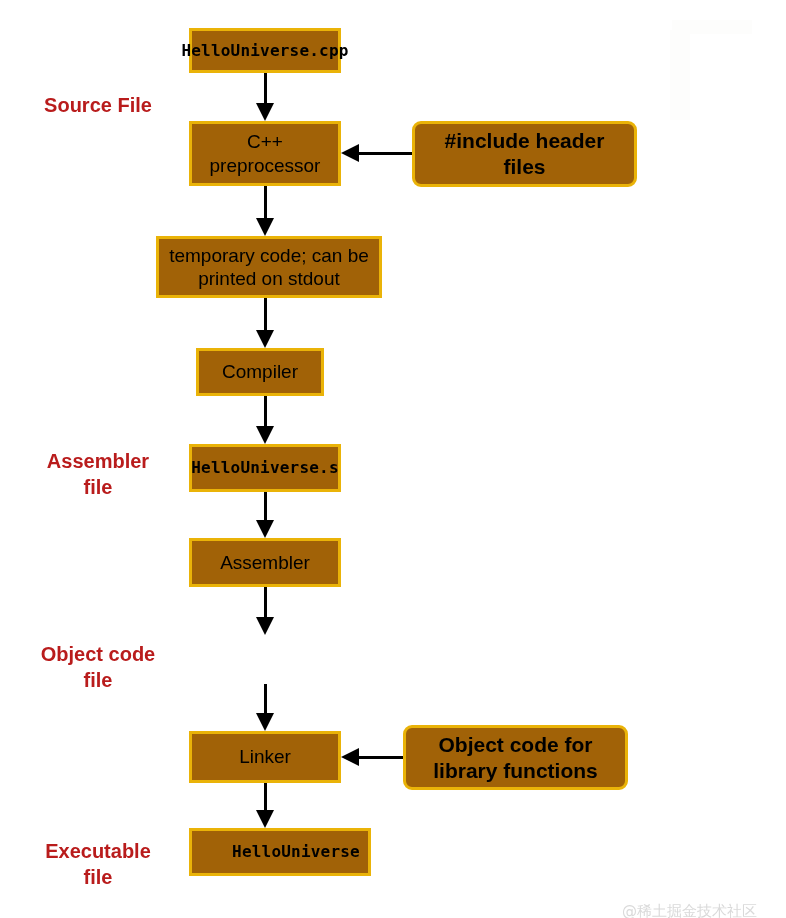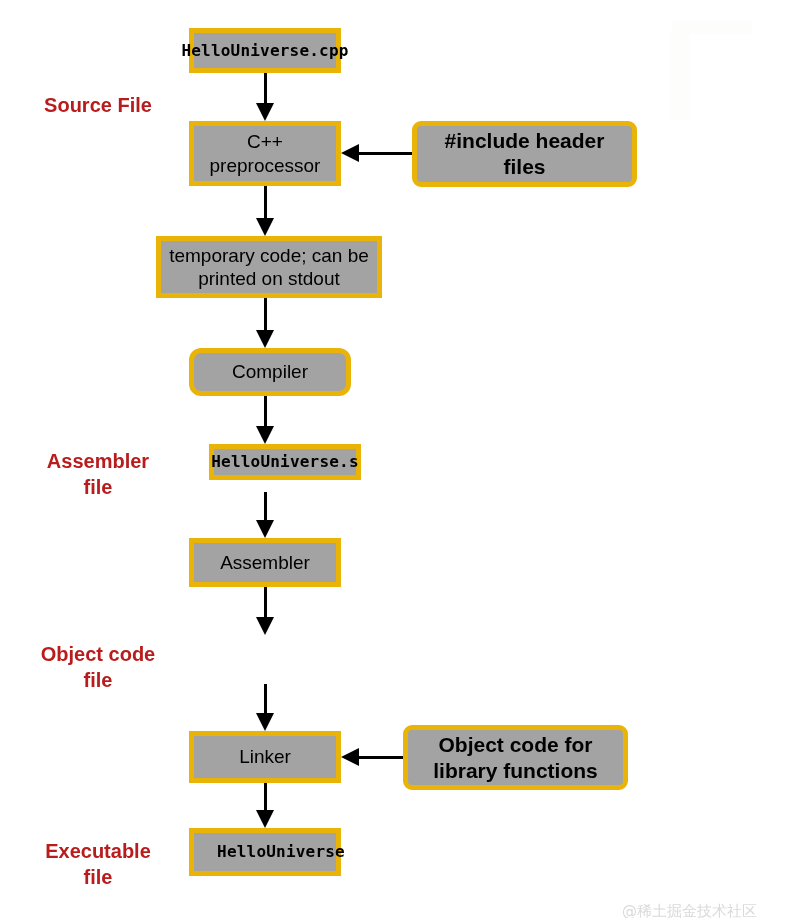--- a/index.html
+++ b/index.html
@@ -13,22 +13,22 @@
   #canvas {
     position: relative;
     width: 786px;
     height: 918px;
     background: #ffffff;
     overflow: hidden;
   }
   .box {
     position: absolute;
     box-sizing: border-box;
-    border: 5px solid #eab308;
-    background: #a3a3a3;
+    border: 3px solid #eab308;
+    background: #a16207;
     display: flex;
     align-items: center;
     justify-content: center;
     text-align: center;
     color: #000000;
     line-height: 1.22;
     z-index: 3;
   }
   .box-mono {
     font-family: "DejaVu Sans Mono", "Liberation Mono", monospace;
@@ -141,33 +141,33 @@
 
   <div class="box box-sans" style="left:189px;top:121px;width:152px;height:65px;white-space:pre-line;">C++
 preprocessor</div>
 
   <div class="box box-bold" style="left:412px;top:121px;width:225px;height:66px;white-space:pre-line;">#include header
 files</div>
 
   <div class="box box-sans" style="left:156px;top:236px;width:226px;height:62px;white-space:pre-line;">temporary code; can be
 printed on stdout</div>
 
-  <div class="box box-sans" style="left:189px;top:348px;width:162px;height:48px;border-radius:12px;">Compiler</div>
-
-  <div class="box box-mono" style="left:189px;top:444px;width:152px;height:36px;margin-left:20px;">HelloUniverse.s</div>
+  <div class="box box-sans" style="left:196px;top:348px;width:128px;height:48px;">Compiler</div>
+
+  <div class="box box-mono" style="left:189px;top:444px;width:152px;height:48px;">HelloUniverse.s</div>
 
   <div class="box box-sans" style="left:189px;top:538px;width:152px;height:49px;">Assembler</div>
 
 
   <div class="box box-bold" style="left:403px;top:725px;width:225px;height:65px;white-space:pre-line;">Object code for
 library functions</div>
 
   <div class="box box-sans" style="left:189px;top:731px;width:152px;height:52px;">Linker</div>
 
-  <div class="box box-mono" style="left:189px;top:828px;width:152px;height:48px;padding-left:32px;">HelloUniverse</div>
+  <div class="box box-mono" style="left:189px;top:828px;width:182px;height:48px;padding-left:32px;">HelloUniverse</div>
 
   <div class="arrow-v" style="left:256px;top:73px;width:18px;height:48px;">
     <div class="shaft" style="height:30px;"></div>
     <div class="head"></div>
   </div>
 
   <div class="arrow-v" style="left:256px;top:186px;width:18px;height:50px;">
     <div class="shaft" style="height:32px;"></div>
     <div class="head"></div>
   </div>

